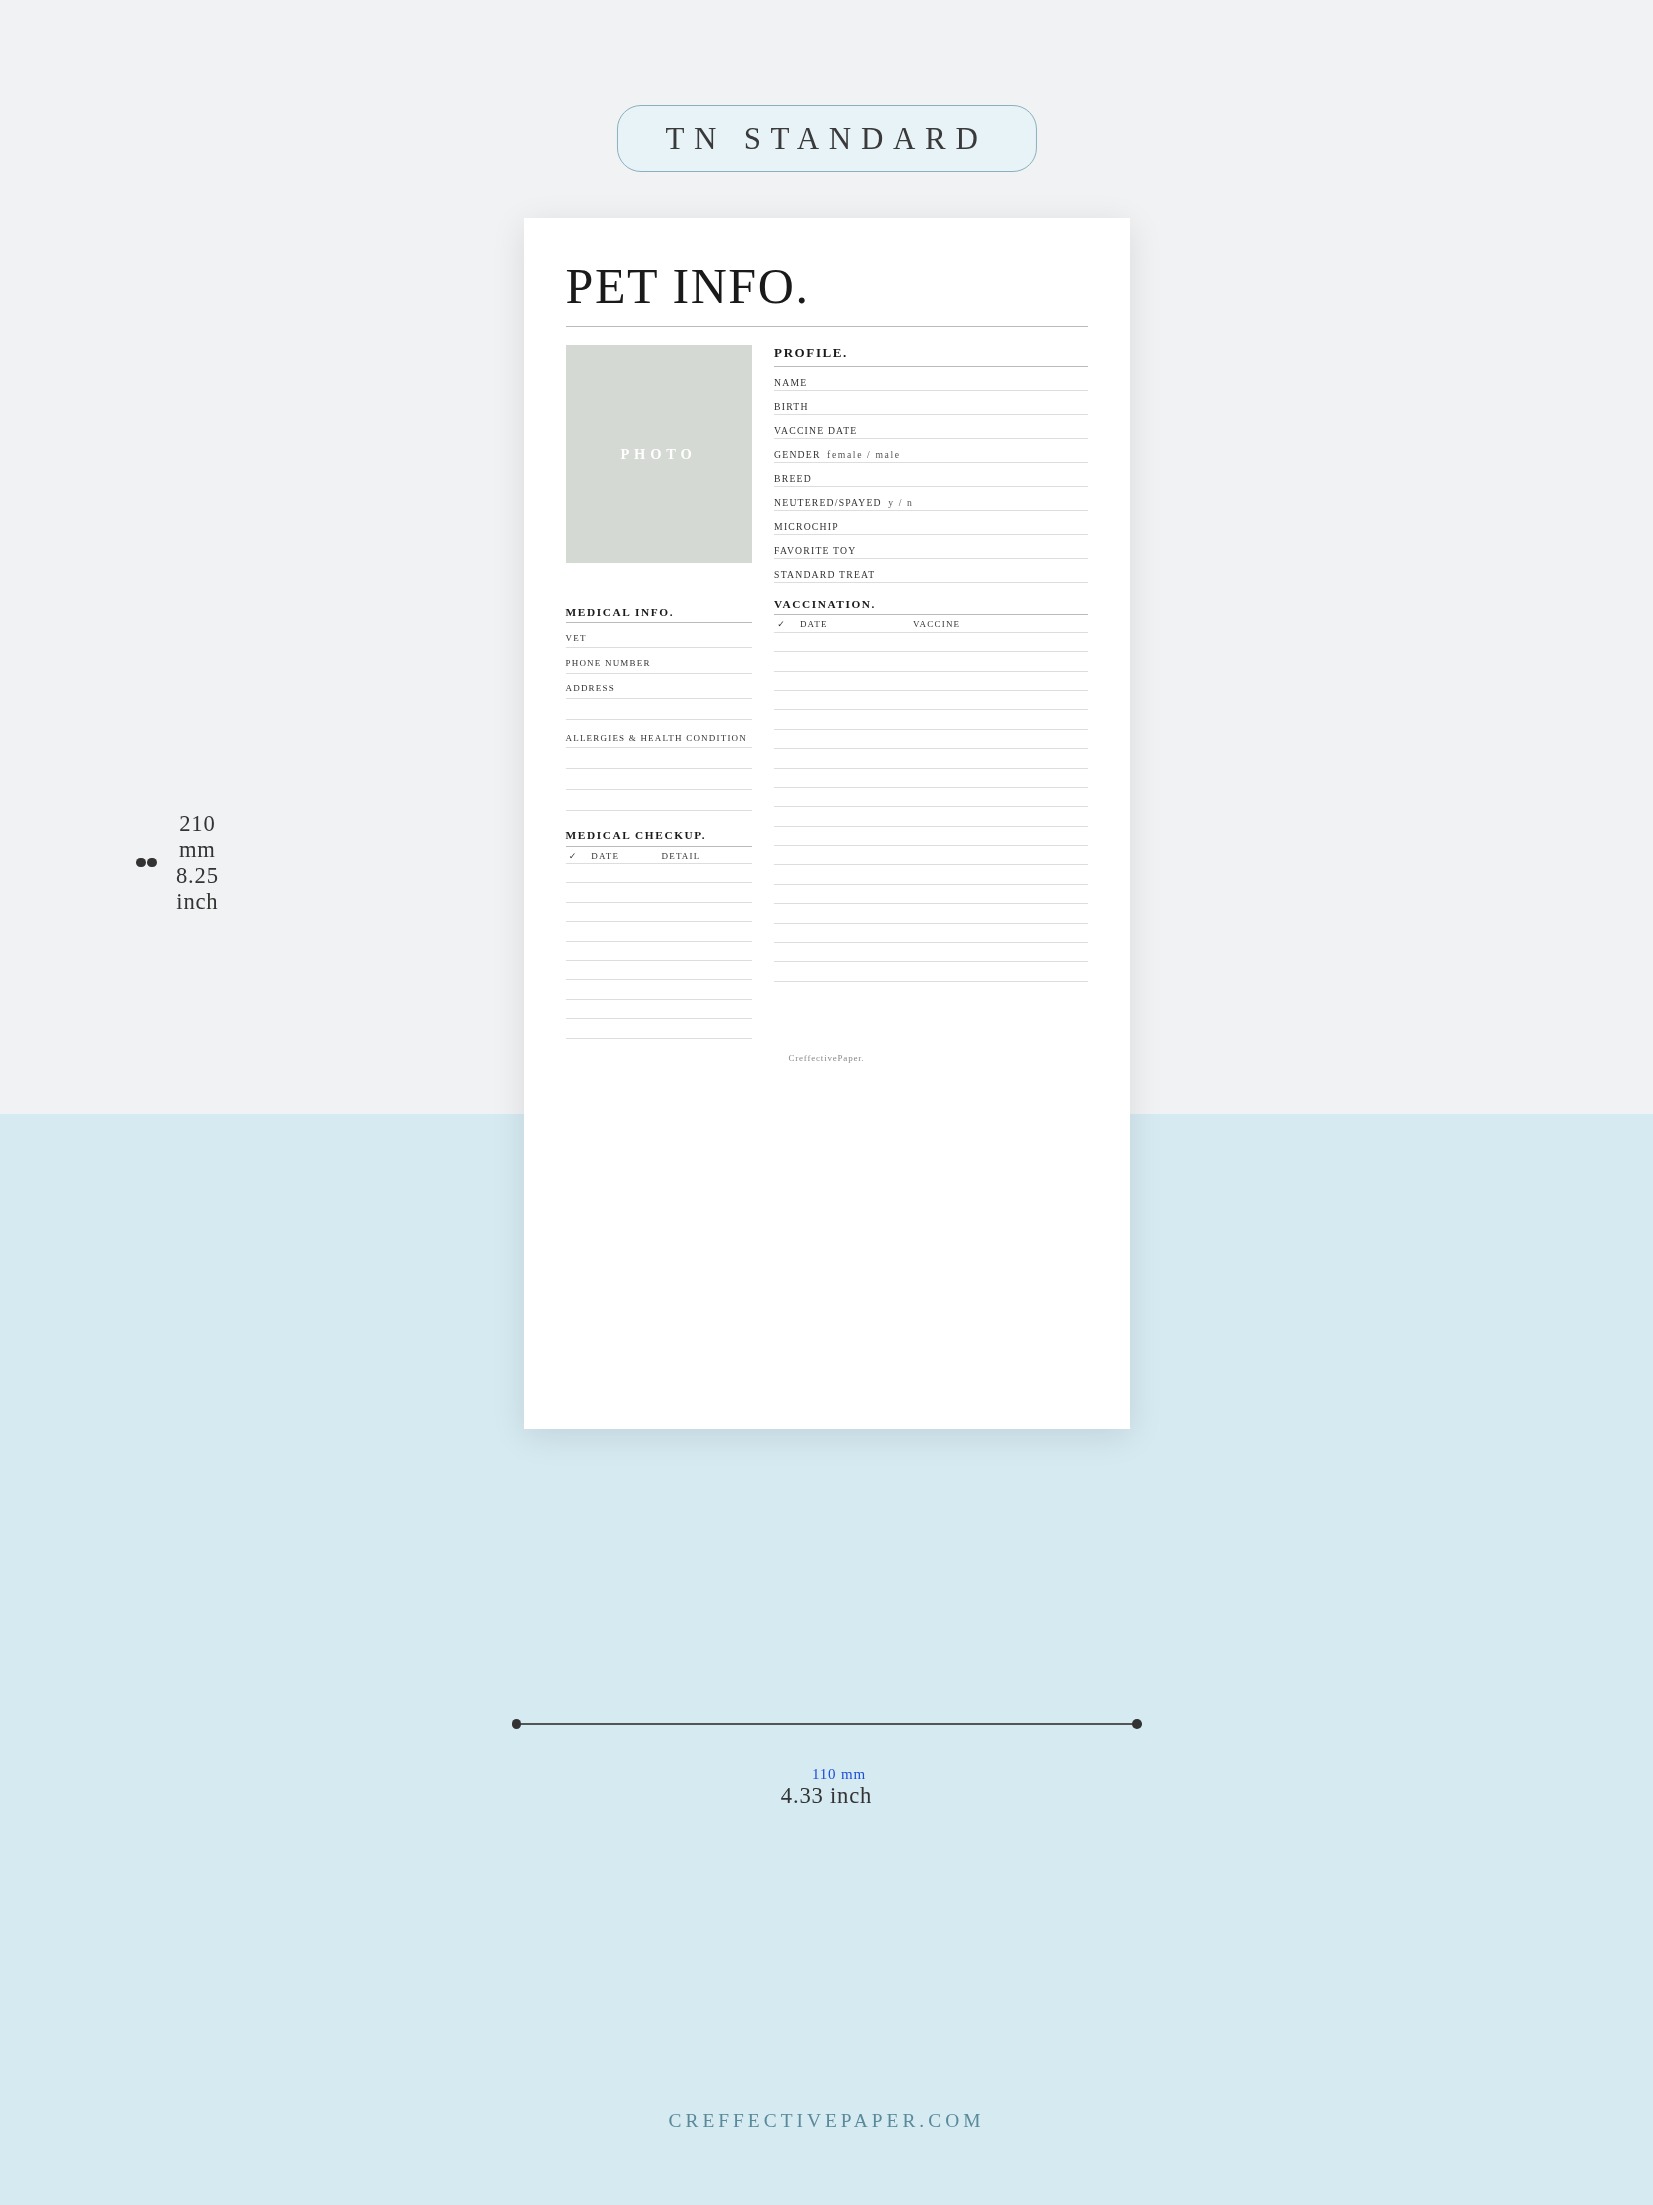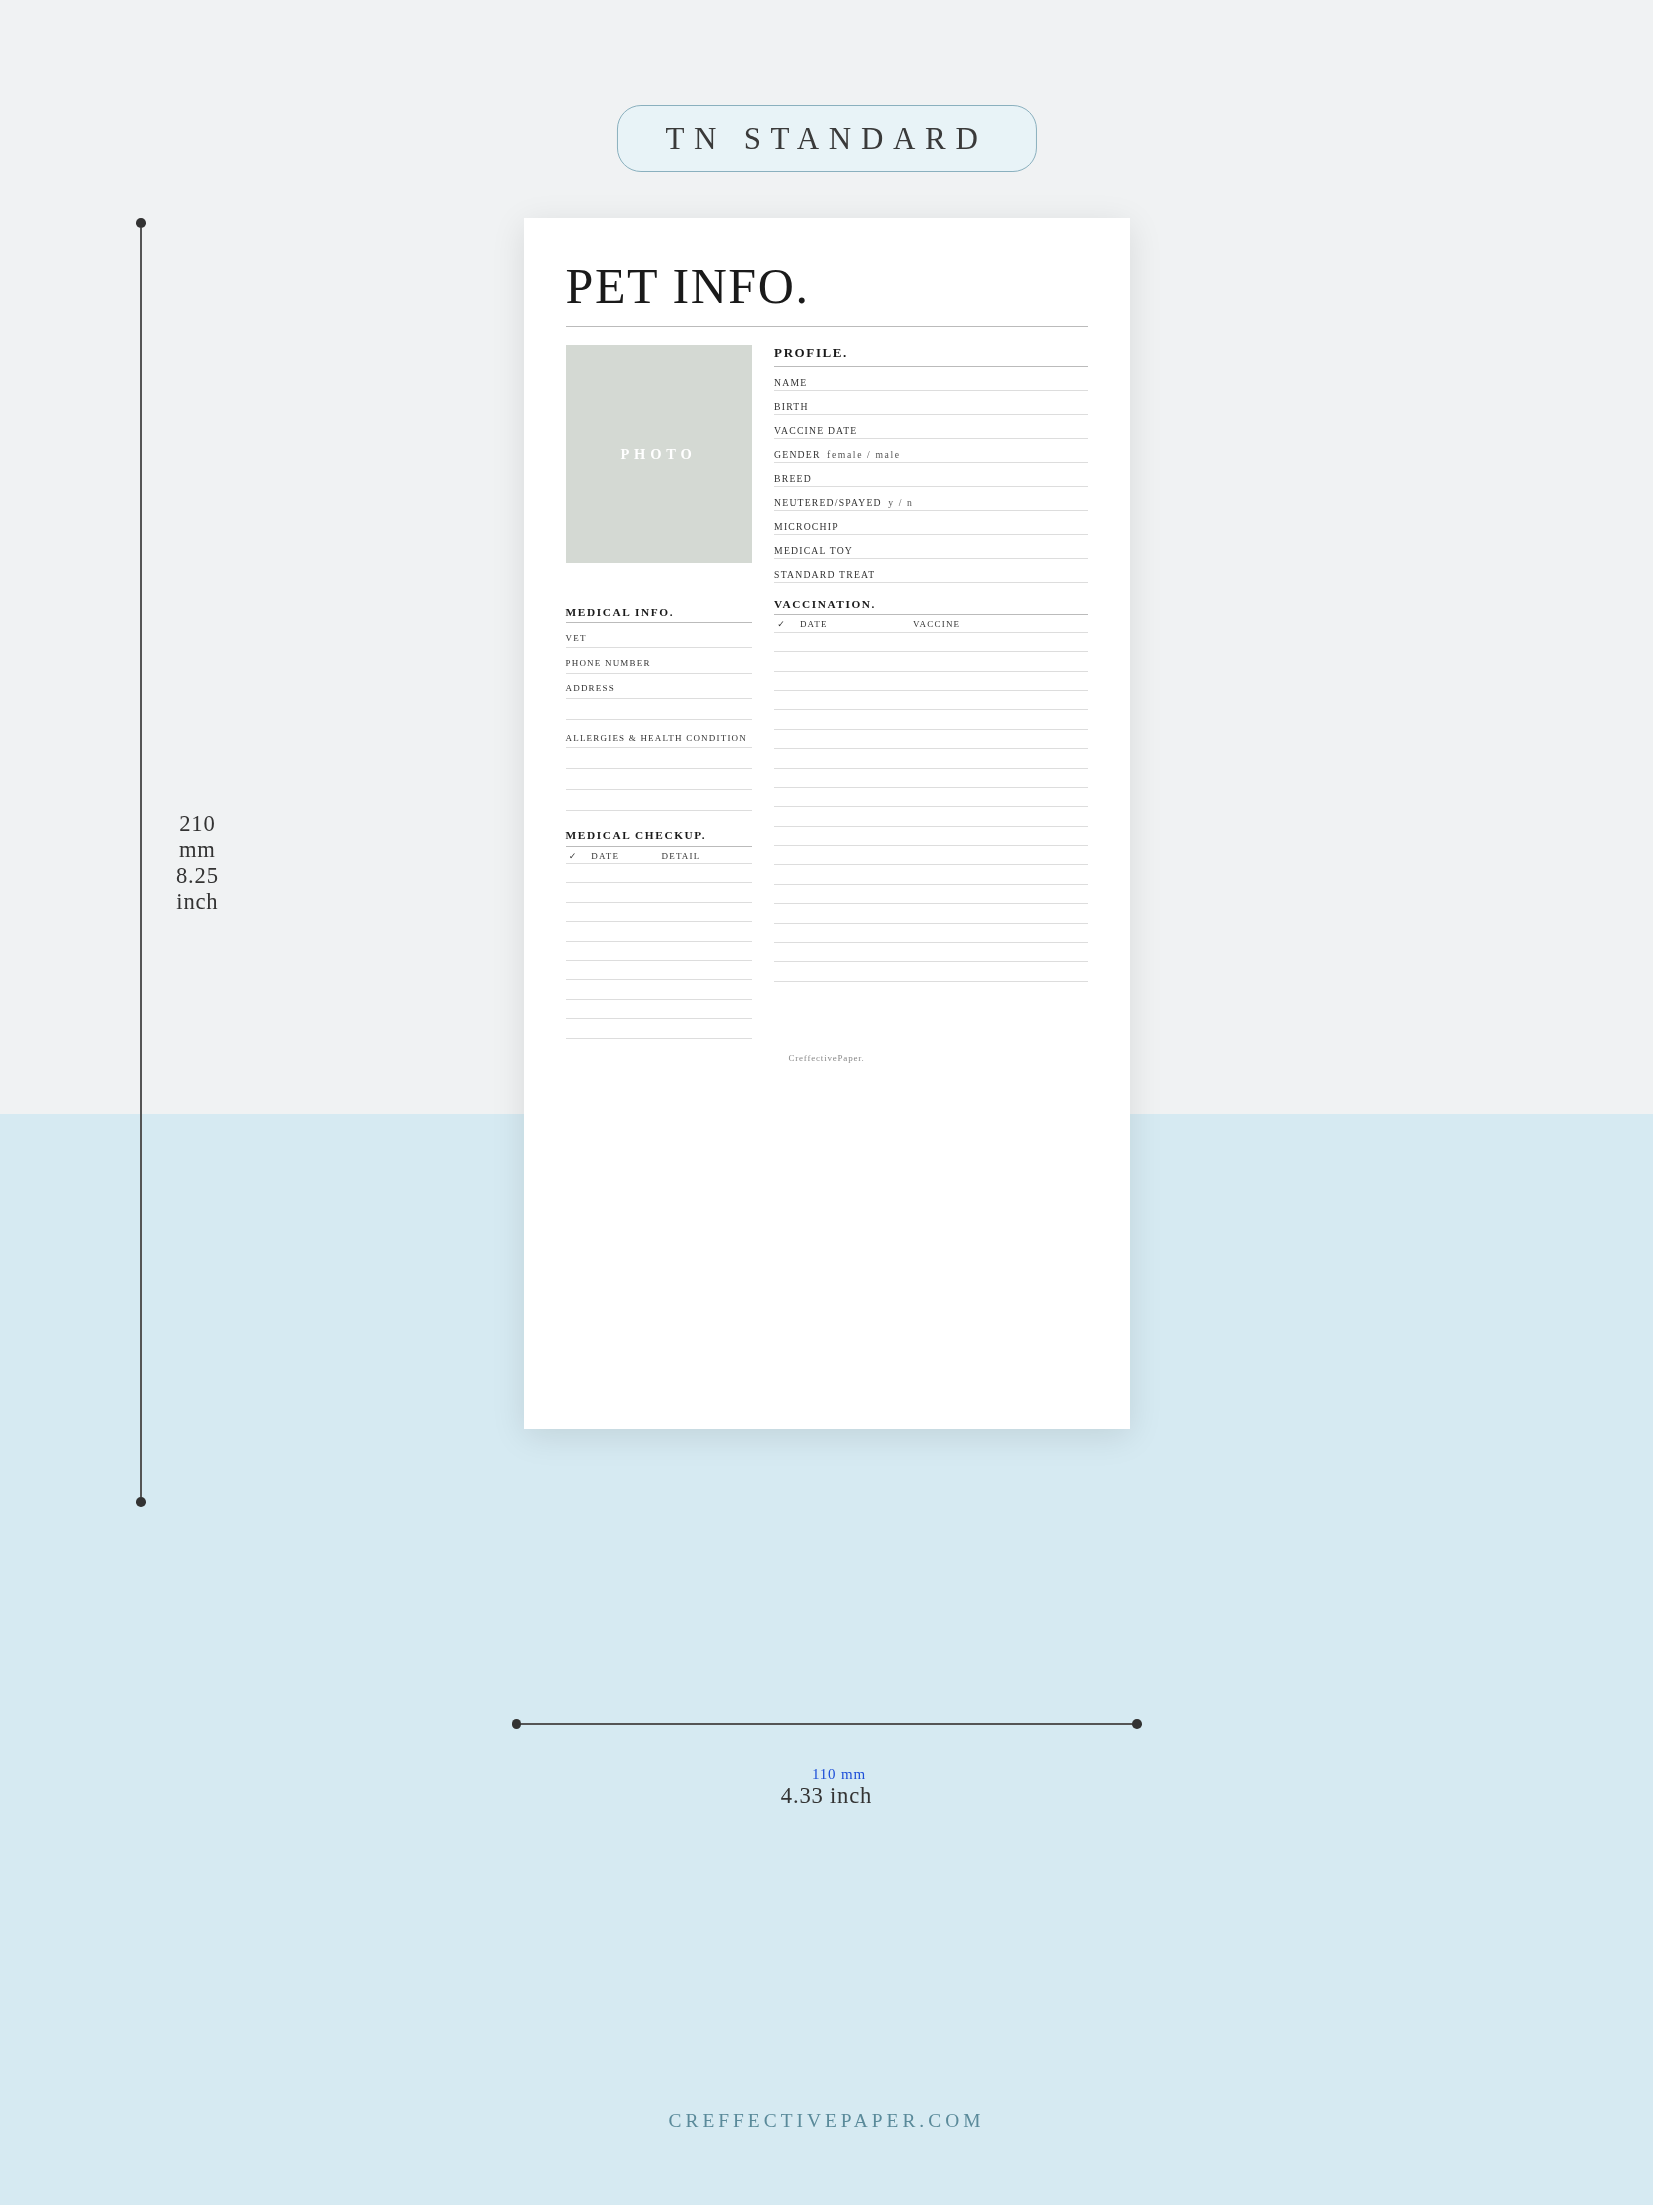--- a/index.html
+++ b/index.html
@@ -299,21 +299,21 @@
       letter-spacing: 0.8px;
     }
 
     
     .dim-vertical {
       position: absolute;
       left: 136px;
       top: 218px;
       height: 1289px;
       display: flex;
-      flex-direction: column;
+      flex-direction: row;
       align-items: center;
     }
 
     .dim-dot {
       width: 9.7px;
       height: 9.7px;
       border-radius: 50%;
       background: #333;
       flex-shrink: 0;
     }
@@ -428,21 +428,21 @@
         <span class="field-label">BREED</span>
       </div>
       <div class="profile-field">
         <span class="field-label">NEUTERED/SPAYED</span>
         <span class="field-options">y   /   n</span>
       </div>
       <div class="profile-field">
         <span class="field-label">MICROCHIP</span>
       </div>
       <div class="profile-field">
-        <span class="field-label">MEDICAL TOY</span>
+        <span class="field-label">FAVORITE TOY</span>
       </div>
       <div class="profile-field">
         <span class="field-label">STANDARD TREAT</span>
       </div>
     </div>
   </div>
 
   <div class="bottom-two-col">
 
     <div class="left-bottom">

